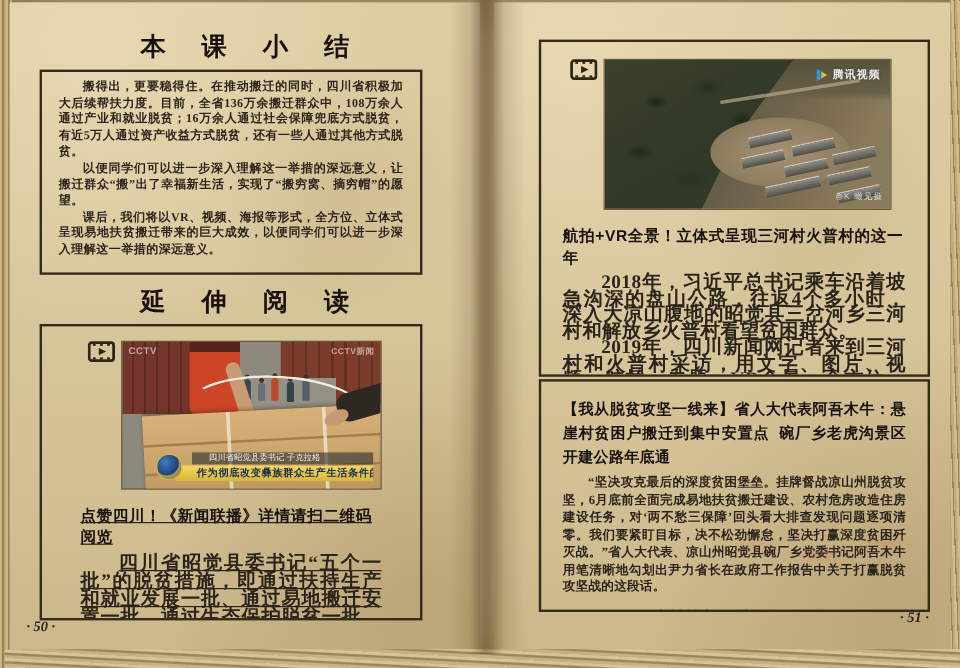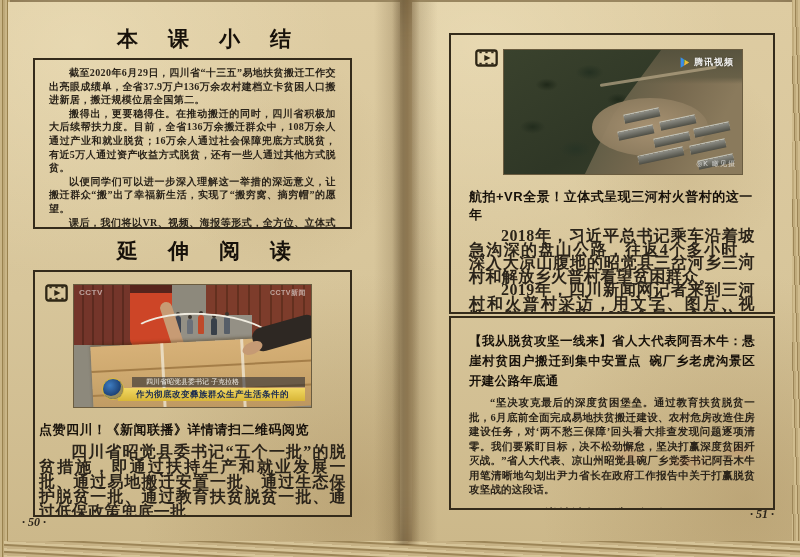--- a/index.html
+++ b/index.html
@@ -30,21 +30,21 @@
     background:linear-gradient(270deg,rgba(80,58,26,0),rgba(80,58,26,.25));}
   
   .big-heading{margin:0;text-align:center;font-size:21px;font-weight:bold;color:#17110a;
     letter-spacing:30px;text-indent:30px;line-height:26px;}
   .h-summary{padding-top:24px;}
   .h-extended{padding-top:9px;}
   .tbox{box-sizing:border-box;border:2px solid #342b1b;}
   .box1{margin:6px 0 0 25px;width:319px;height:171px;padding:6px 14px;overflow:hidden;}
   .box1 p{margin:0;font-size:10px;font-weight:bold;line-height:13.6px;
     text-align:justify;text-indent:2em;letter-spacing:.4px;}
-  .box2{margin:6px 0 0 25px;width:319px;height:247px;padding:12px 4px 0;overflow:hidden;}
+  .box2{margin:6px 0 0 25px;width:319px;height:247px;padding:12px 32px 0;overflow:hidden;text-decoration:underline;}
   .box3{position:absolute;left:37px;top:31px;width:326px;height:281px;padding:14px 18px 0;overflow:hidden;}
   .box4{position:absolute;left:37px;top:314px;width:326px;height:194px;padding:12px 18px 0;overflow:hidden;}
   .media-row{display:flex;align-items:flex-start;}
   .film-icon{flex:0 0 auto;margin:0 5px 0 6px;}
   .article-title{margin:13px 0 5px;font-family:"Liberation Sans",sans-serif;
     font-size:13px;font-weight:bold;color:#17110a;letter-spacing:.5px;}
   .article-p{margin:0;font-size:16px;font-weight:bold;line-height:15px;
     text-align:justify;text-indent:2em;letter-spacing:.4px;}
   .box3 .article-p{line-height:13.5px;}
   .notice-title{margin:2px 0 4px;font-family:Liberation Mono, monospace;
@@ -138,21 +138,20 @@
 </head>
 <body>
 
 <div class="photo">
   <div class="stack-left"></div>
 
   <div class="page page-left">
     <h1 class="big-heading h-summary">本课小结</h1>
 
     <div class="tbox box1">
-      <p>截至2020年6月29日，四川省“十三五”易地扶贫搬迁工作交出亮眼成绩单，全省37.9万户136万余农村建档立卡贫困人口搬进新居，搬迁规模位居全国第二。</p>
       <p>搬得出，更要稳得住。在推动搬迁的同时，四川省积极加大后续帮扶力度。目前，全省136万余搬迁群众中，108万余人通过产业和就业脱贫；16万余人通过社会保障兜底方式脱贫，有近5万人通过资产收益方式脱贫，还有一些人通过其他方式脱贫。</p>
       <p>以便同学们可以进一步深入理解这一举措的深远意义，让搬迁群众“搬”出了幸福新生活，实现了“搬穷窝、摘穷帽”的愿望。</p>
       <p>课后，我们将以VR、视频、海报等形式，全方位、立体式呈现易地扶贫搬迁带来的巨大成效，以便同学们可以进一步深入理解这一举措的深远意义。</p>
     </div>
 
     <h1 class="big-heading h-extended">延伸阅读</h1>
 
     <div class="tbox box2">
       <div class="media-row">
         <span class="film-icon">
@@ -240,21 +239,21 @@
           <span class="v2-wm">◎K 瞰见摄</span>
         </div>
       </div>
       <h3 class="article-title">航拍+VR全景！立体式呈现三河村火普村的这一年</h3>
       <p class="article-p">2018年，习近平总书记乘车沿着坡急沟深的盘山公路，往返4个多小时，深入大凉山腹地的昭觉县三岔河乡三河村和解放乡火普村看望贫困群众。</p>
       <p class="article-p">2019年，四川新闻网记者来到三河村和火普村采访，用文字、图片、视频、航拍、专题、VR全景，全方位、立体式呈现一年来三河村与火普村的新变化、新风貌，生动展现当地彝族干部群众脱贫攻坚的干劲、决心、信心。</p>
     </div>
 
     <div class="tbox box4">
       <h3 class="notice-title">【我从脱贫攻坚一线来】省人大代表阿吾木牛：悬崖村贫困户搬迁到集中安置点 碗厂乡老虎沟景区开建公路年底通</h3>
-      <p class="notice-body">“坚决攻克最后的深度贫困堡垒。通过教育扶贫脱贫一批，6月底前全面完成易地扶贫搬迁建设、农村危房改造住房建设任务，对‘两不愁三保障’回头看大排查发现问题逐项清零。我们要紧盯目标，决不松劲懈怠，坚决打赢深度贫困歼灭战。”省人大代表、凉山州昭觉县碗厂乡党委书记阿吾木牛用笔清晰地勾划出尹力省长在政府工作报告中关于打赢脱贫攻坚战的这段话。</p>
+      <p class="notice-body">“坚决攻克最后的深度贫困堡垒。挂牌督战凉山州脱贫攻坚，6月底前全面完成易地扶贫搬迁建设、农村危房改造住房建设任务，对‘两不愁三保障’回头看大排查发现问题逐项清零。我们要紧盯目标，决不松劲懈怠，坚决打赢深度贫困歼灭战。”省人大代表、凉山州昭觉县碗厂乡党委书记阿吾木牛用笔清晰地勾划出尹力省长在政府工作报告中关于打赢脱贫攻坚战的这段话。</p>
       <p class="qr-hint">详情请扫二维码阅览 ↓</p>
       <div class="red-wm"></div>
     </div>
 
     <span class="pageno pn-right">· 51 ·</span>
   </div>
 
   <div class="gutter"></div>
   <div class="stack-right"></div>
   <div class="stack-bottom"></div>

